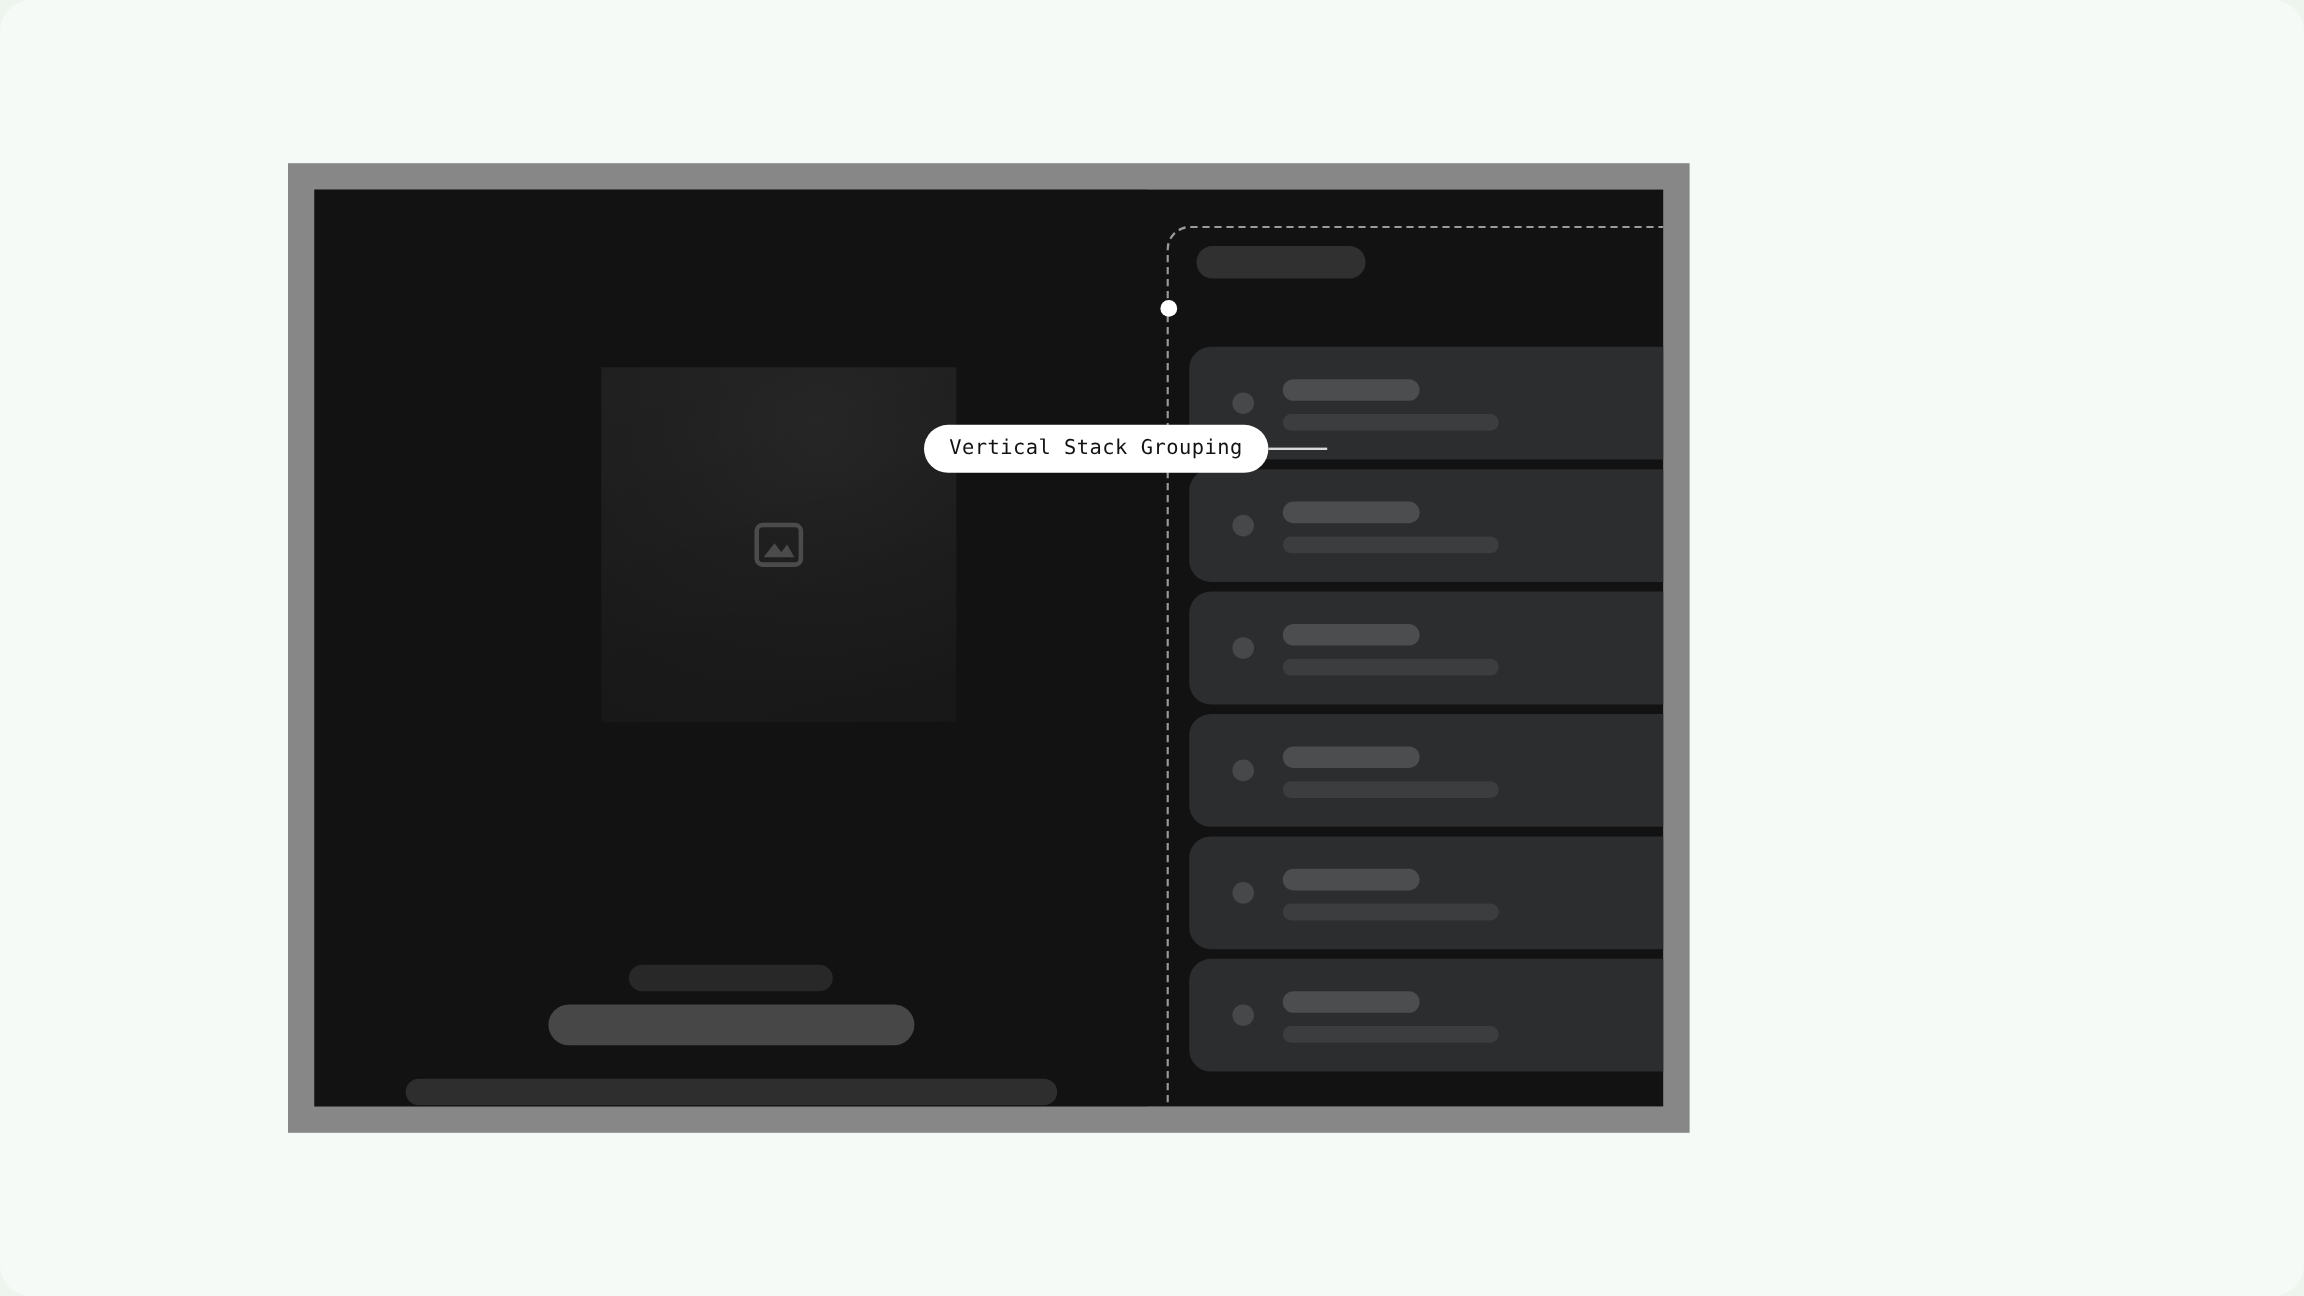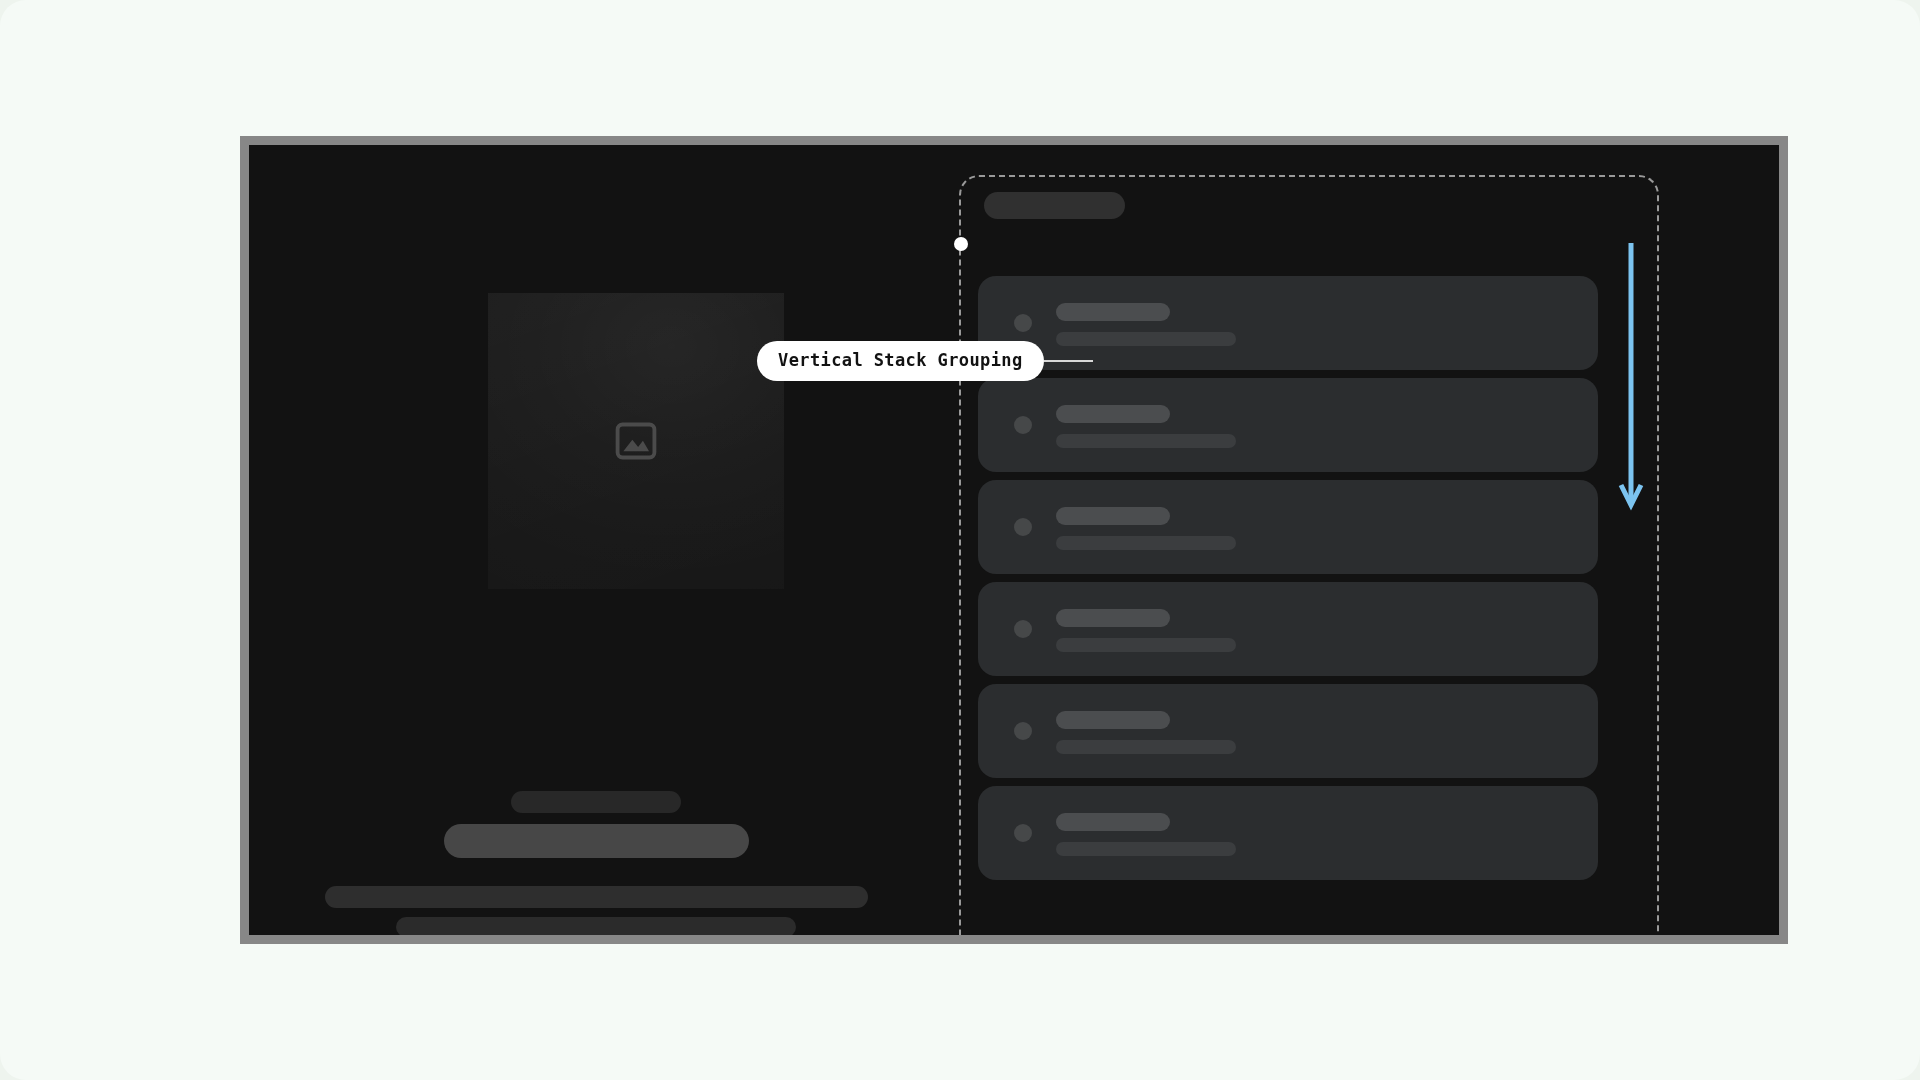--- a/index.html
+++ b/index.html
@@ -24,25 +24,24 @@
     background: #f5faf6;
     border-radius: 26px;
     overflow: hidden;
   }
 
   
   .frame {
     position: absolute;
     left: 240px;
     top: 136px;
-    width: 1548px;
+    width: 1168px;
     height: 808px;
     background: #878787;
-    padding: 9px;
-    font-weight: bold;
+    padding: 22px;
   }
 
   .screen {
     position: relative;
     width: 100%;
     height: 100%;
     background: #121212;
     overflow: hidden;
   }
 

